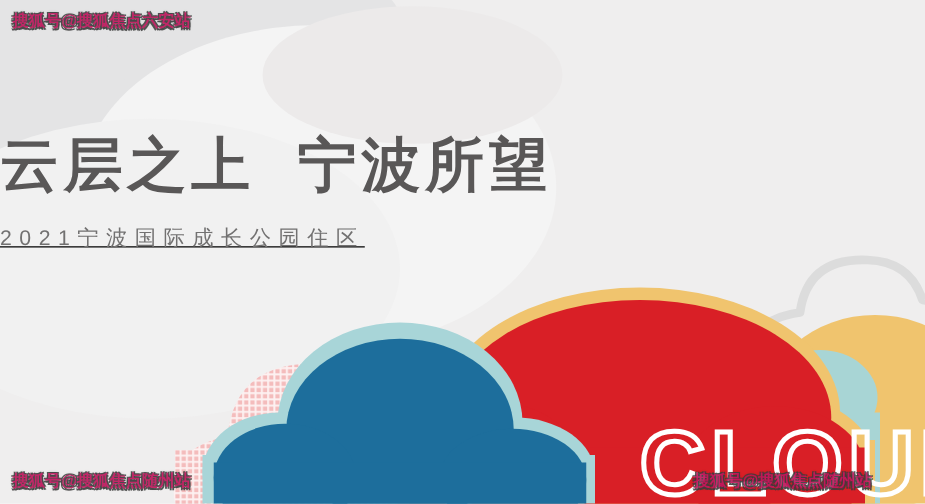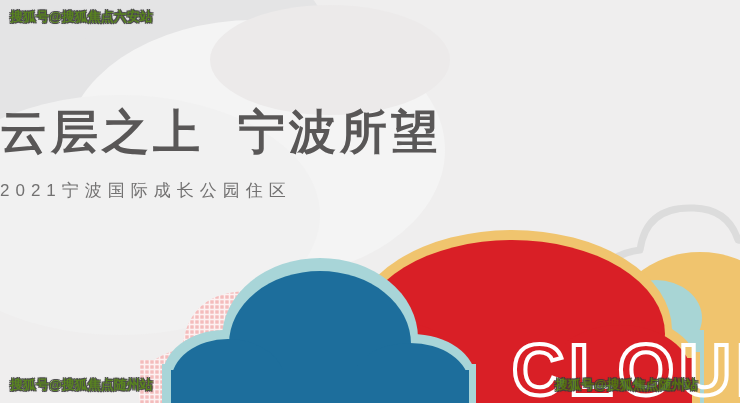--- a/index.html
+++ b/index.html
@@ -34,39 +34,39 @@
   #title-wrap { top: 108px; }
   #poster-title {
     margin: 0;
     font-size: 47px;
     line-height: 1;
     font-weight: bold;
     color: #595757;
     letter-spacing: 4px;
     white-space: pre;
   }
-  #subtitle-wrap { top: 182px; }
+  #subtitle-wrap { top: 182px; text-decoration: underline; }
   #poster-subtitle {
     margin: 0;
     font-size: 17px;
     line-height: 1;
     font-weight: normal;
     color: #727171;
     letter-spacing: 6px;
     white-space: pre;
   }
 
   .wm {
     position: absolute;
     z-index: 6;
     font-size: 13px;
     font-weight: bold;
     line-height: 1;
     white-space: nowrap;
-    color: #4d7c0f;
+    color: #be185d;
     text-shadow:
       -1px -1px 0 rgba(60,60,60,.95),
        1px -1px 0 rgba(60,60,60,.95),
       -1px  1px 0 rgba(60,60,60,.95),
        1px  1px 0 rgba(60,60,60,.95),
        0    0   3px rgba(0,0,0,.35);
     opacity: .92;
   }
   #wm-top-left { left: 10px; top: 10px; }
   #wm-bottom-left { left: 10px; top: 378px; }

